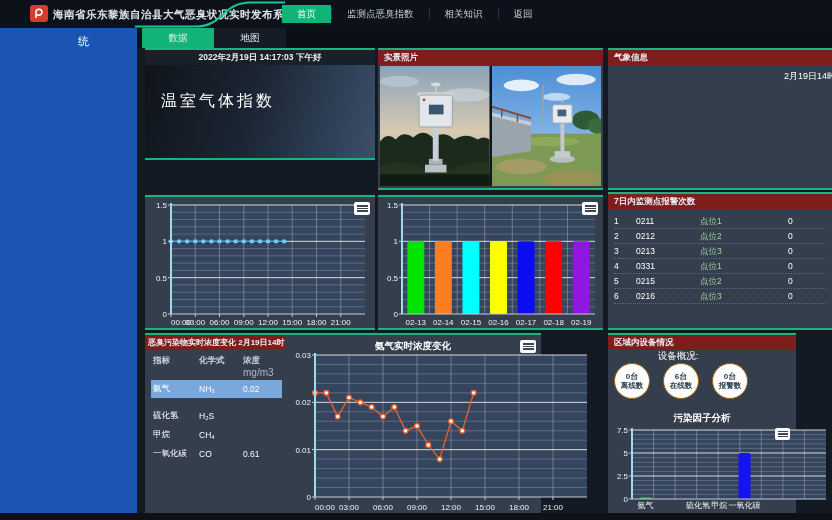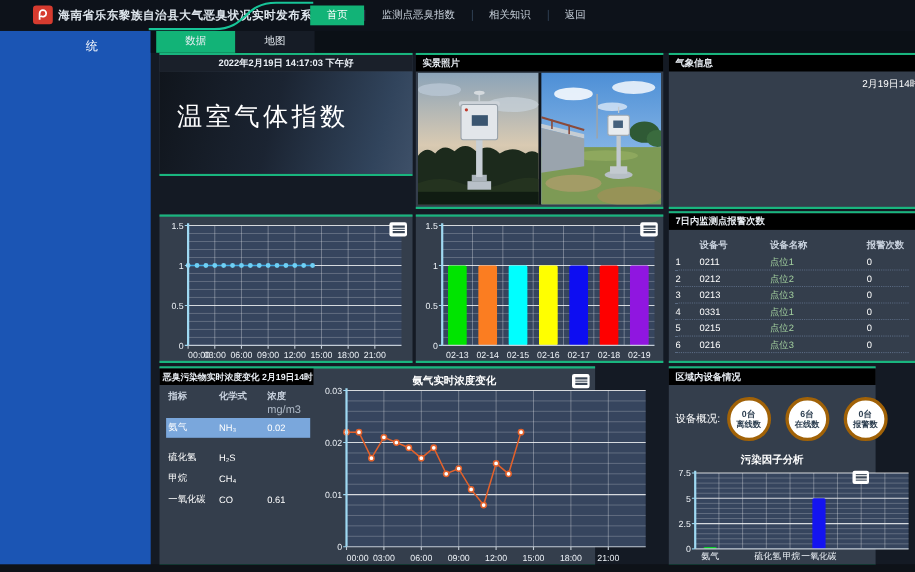--- a/index.html
+++ b/index.html
@@ -24,28 +24,28 @@
   .tab:first-child{margin-left:5px;}
   .tab.active{background:#12b377;}
   .tab:not(.active){background:#161c26;}
   .sidebar{position:absolute;left:0;top:28px;width:137px;height:486px;background:#1b55b4;z-index:3;}
   .sidebar-text{padding:6px 0 0 78px;font-size:11px;color:#fff;}
   .bottomstrip{position:absolute;left:0;top:513px;width:832px;height:7px;background:#0e1218;z-index:6;}
 
   
   .panel{position:absolute;background:#343e4c;border-top:2px solid #19b57e;border-bottom:2px solid #19b57e;
          box-sizing:border-box;z-index:2;}
-  .panel-header{height:15px;line-height:15px;background:#000000;color:#e9eef4;font-size:8.5px;
+  .panel-header{height:15px;line-height:15px;background:#7f1d1d;color:#e9eef4;font-size:8.5px;
          font-weight:bold;padding:0 6px;white-space:nowrap;overflow:visible;}
 
   .greeting{left:145px;top:48px;width:230px;height:112px;}
   .greeting .panel-header{text-align:center;background:#1a202a;}
   .greeting-body{position:absolute;left:0;right:0;top:15px;bottom:0;
          background:linear-gradient(105deg,#10151c 0%,#1b2432 45%,#31445c 85%,#3e5068 100%);}
-  .headline{margin:26px 0 0 16px;font-size:23px;color:#fff;letter-spacing:3px;}
+  .headline{margin:26px 0 0 16px;font-size:16px;color:#fff;letter-spacing:3px;}
 
   .photos{left:378px;top:48px;width:225px;height:142px;}
   .photo-row{position:absolute;left:2px;right:2px;top:16px;bottom:2px;display:flex;gap:2px;background:#10151c;}
   .photo-row svg{flex:1;height:100%;}
 
   .weather{left:608px;top:48px;width:236px;height:142px;}
   .weather-stamp{position:absolute;right:8px;top:20px;font-size:9px;color:#fff;}
 
   #p-line{left:145px;top:195px;width:230px;height:135px;}
   #p-bar{left:378px;top:195px;width:225px;height:135px;}
@@ -69,24 +69,24 @@
   .poll-row{display:grid;grid-template-columns:46px 44px 1fr;align-items:center;min-height:18px;
          padding:0 2px;margin:1px 0;}
   .poll-row.head{color:#cbd4e0;font-weight:bold;align-items:start;min-height:24px;margin-bottom:0;}
   .unit{display:block;font-weight:normal;font-size:10px;color:#aeb9c6;}
   .poll-row.selected{background:#7aa7dc;margin-bottom:9px;}
   .poll-chart{position:absolute;left:140px;top:0;right:0;bottom:0;}
   .chart-title{position:absolute;top:5px;left:0;right:0;text-align:center;font-size:9.5px;
          font-weight:bold;color:#fff;z-index:2;}
 
   .devices{left:608px;top:333px;width:188px;height:182px;}
-  .overview{position:absolute;left:0;top:15px;height:62px;display:flex;align-items:center;padding-left:6px;}
+  .overview{position:absolute;left:0;top:15px;height:62px;display:flex;align-items:center;padding-left:6px;flex-direction:column;}
   .ov-label{font-size:9.5px;color:#fff;margin-right:6px;white-space:nowrap;}
   .circles{display:flex;gap:13px;}
-  .circle{width:34px;height:34px;border:3px solid #a16207;border-radius:50%;background:#fff;
+  .circle{width:34px;height:34px;border:1px solid #a16207;border-radius:50%;background:#fff;
          display:flex;flex-direction:column;align-items:center;justify-content:center;}
   .circle .val{font-size:8px;font-weight:bold;color:#2c3e50;line-height:9px;}
   .circle .lbl{font-size:7.5px;font-weight:bold;color:#2c3e50;line-height:9px;}
   .analysis-title{position:absolute;top:77px;left:0;right:0;text-align:center;font-size:9.5px;
          font-weight:bold;color:#fff;}
   #factor_bar{position:absolute;left:2px;right:2px;top:91px;bottom:2px;}
   .devices .hamburger{top:93px;right:6px;width:15px;height:12px;}
 </style>
 </head>
 <body>
@@ -322,26 +322,20 @@
     <div class="hamburger">
         <i></i>
         <i></i>
         <i></i>
       </div>
   </section>
 
   <section class="panel alarms">
     <div class="panel-header">7日内监测点报警次数</div>
     <div class="alarm-table">
-        <div class="alarm-row head">
-          <span></span>
-          <span>设备号</span>
-          <span>设备名称</span>
-          <span>报警次数</span>
-        </div>
         <div class="alarm-row">
           <span>1</span>
           <span>0211</span>
           <span class="alarm-name">点位1</span>
           <span>0</span>
         </div>
         <div class="alarm-row">
           <span>2</span>
           <span>0212</span>
           <span class="alarm-name">点位2</span>

